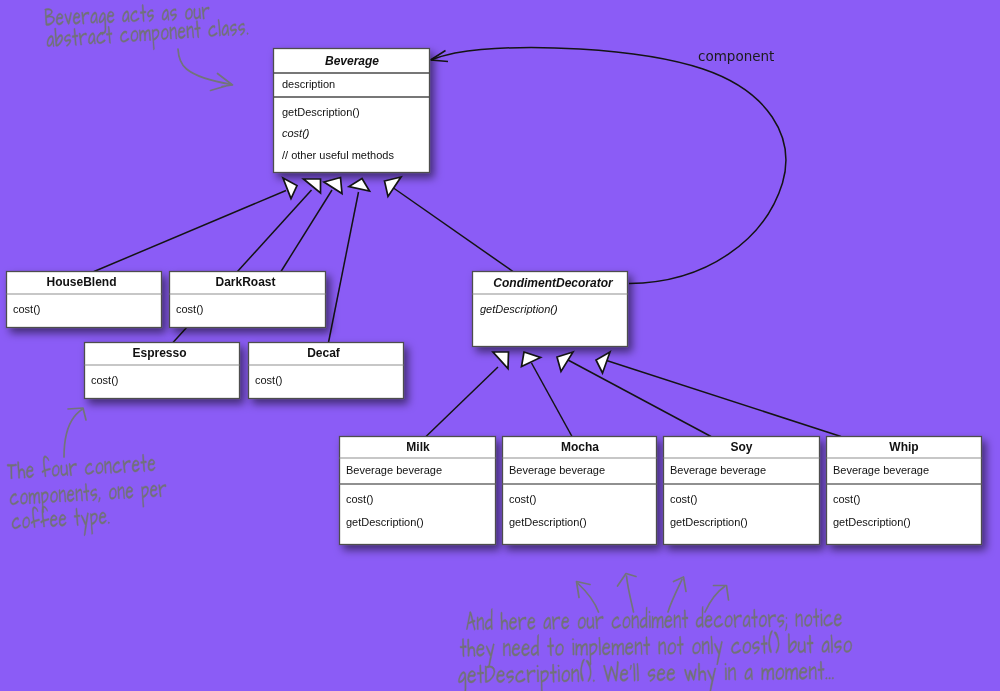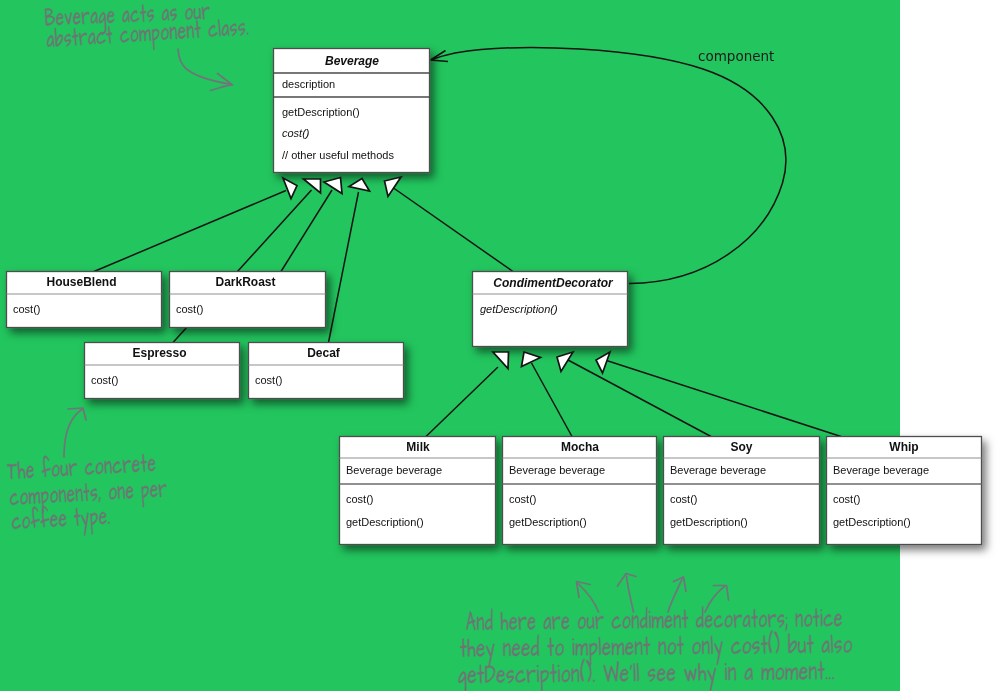--- a/index.html
+++ b/index.html
@@ -1,18 +1,18 @@
 <!DOCTYPE html>
 <html><head>
 <meta charset="utf-8">
 <title>Decorator Pattern Class Diagram</title>
 <style>
 html,body{margin:0;padding:0;background:#fff;}
 body{width:1000px;height:691px;overflow:hidden;font-family:"Liberation Sans",sans-serif;}
-#stage{position:relative;width:900px;height:691px;background:#22c55e;}
+#stage{position:relative;width:1000px;height:691px;background:#8b5cf6;}
 #stage svg{position:absolute;left:0;top:0;display:block;}
 .cname{font-family:"Liberation Sans",sans-serif;font-weight:bold;fill:#111;text-anchor:middle;}
 .cname.abs{font-style:italic;}
 .citem{font-family:"Liberation Sans",sans-serif;font-size:11px;fill:#111;}
 .citem.it{font-style:italic;}
 .alabel{font-family:"DejaVu Sans",sans-serif;font-size:13.5px;fill:#1c1c1c;}
 .hand{fill:#717276;stroke:#717276;stroke-width:0.45;}
 .harrow{fill:none;stroke:#72747a;stroke-width:1.7;stroke-linecap:round;stroke-linejoin:round;}
 .edge{fill:none;stroke:#141414;stroke-width:1.5;}
 .tri{fill:#ffffff;stroke:#141414;stroke-width:1.7;stroke-linejoin:miter;}

